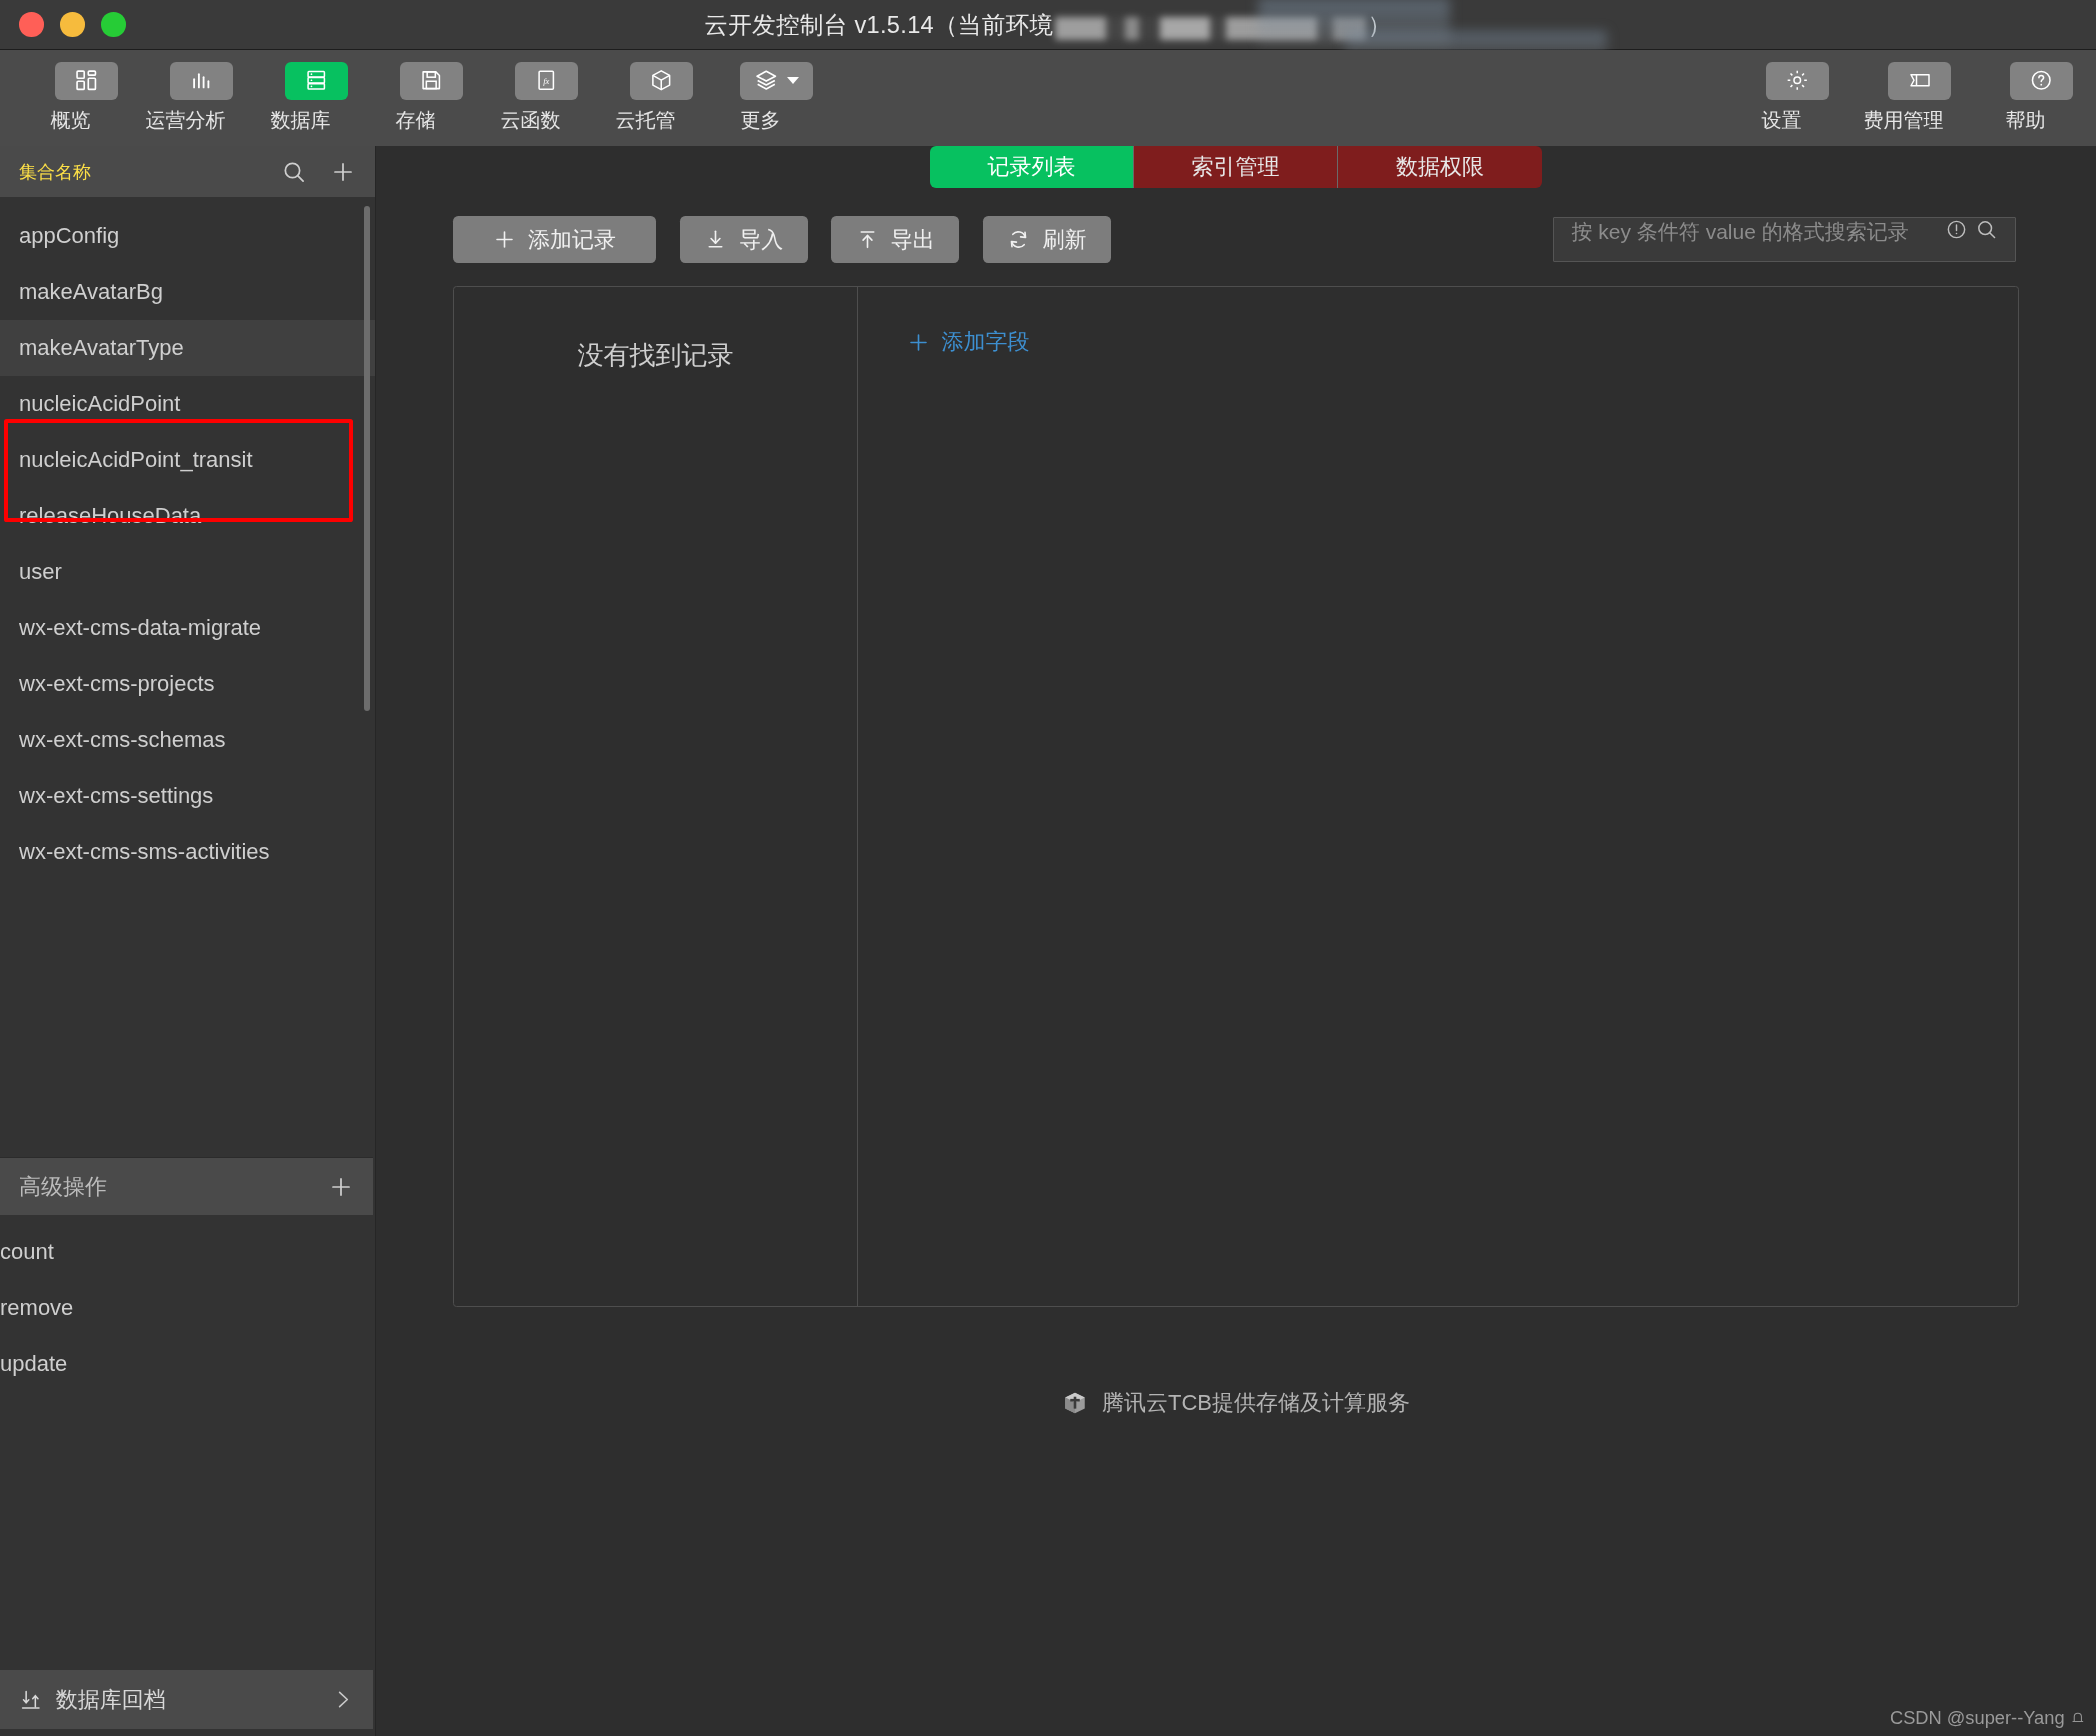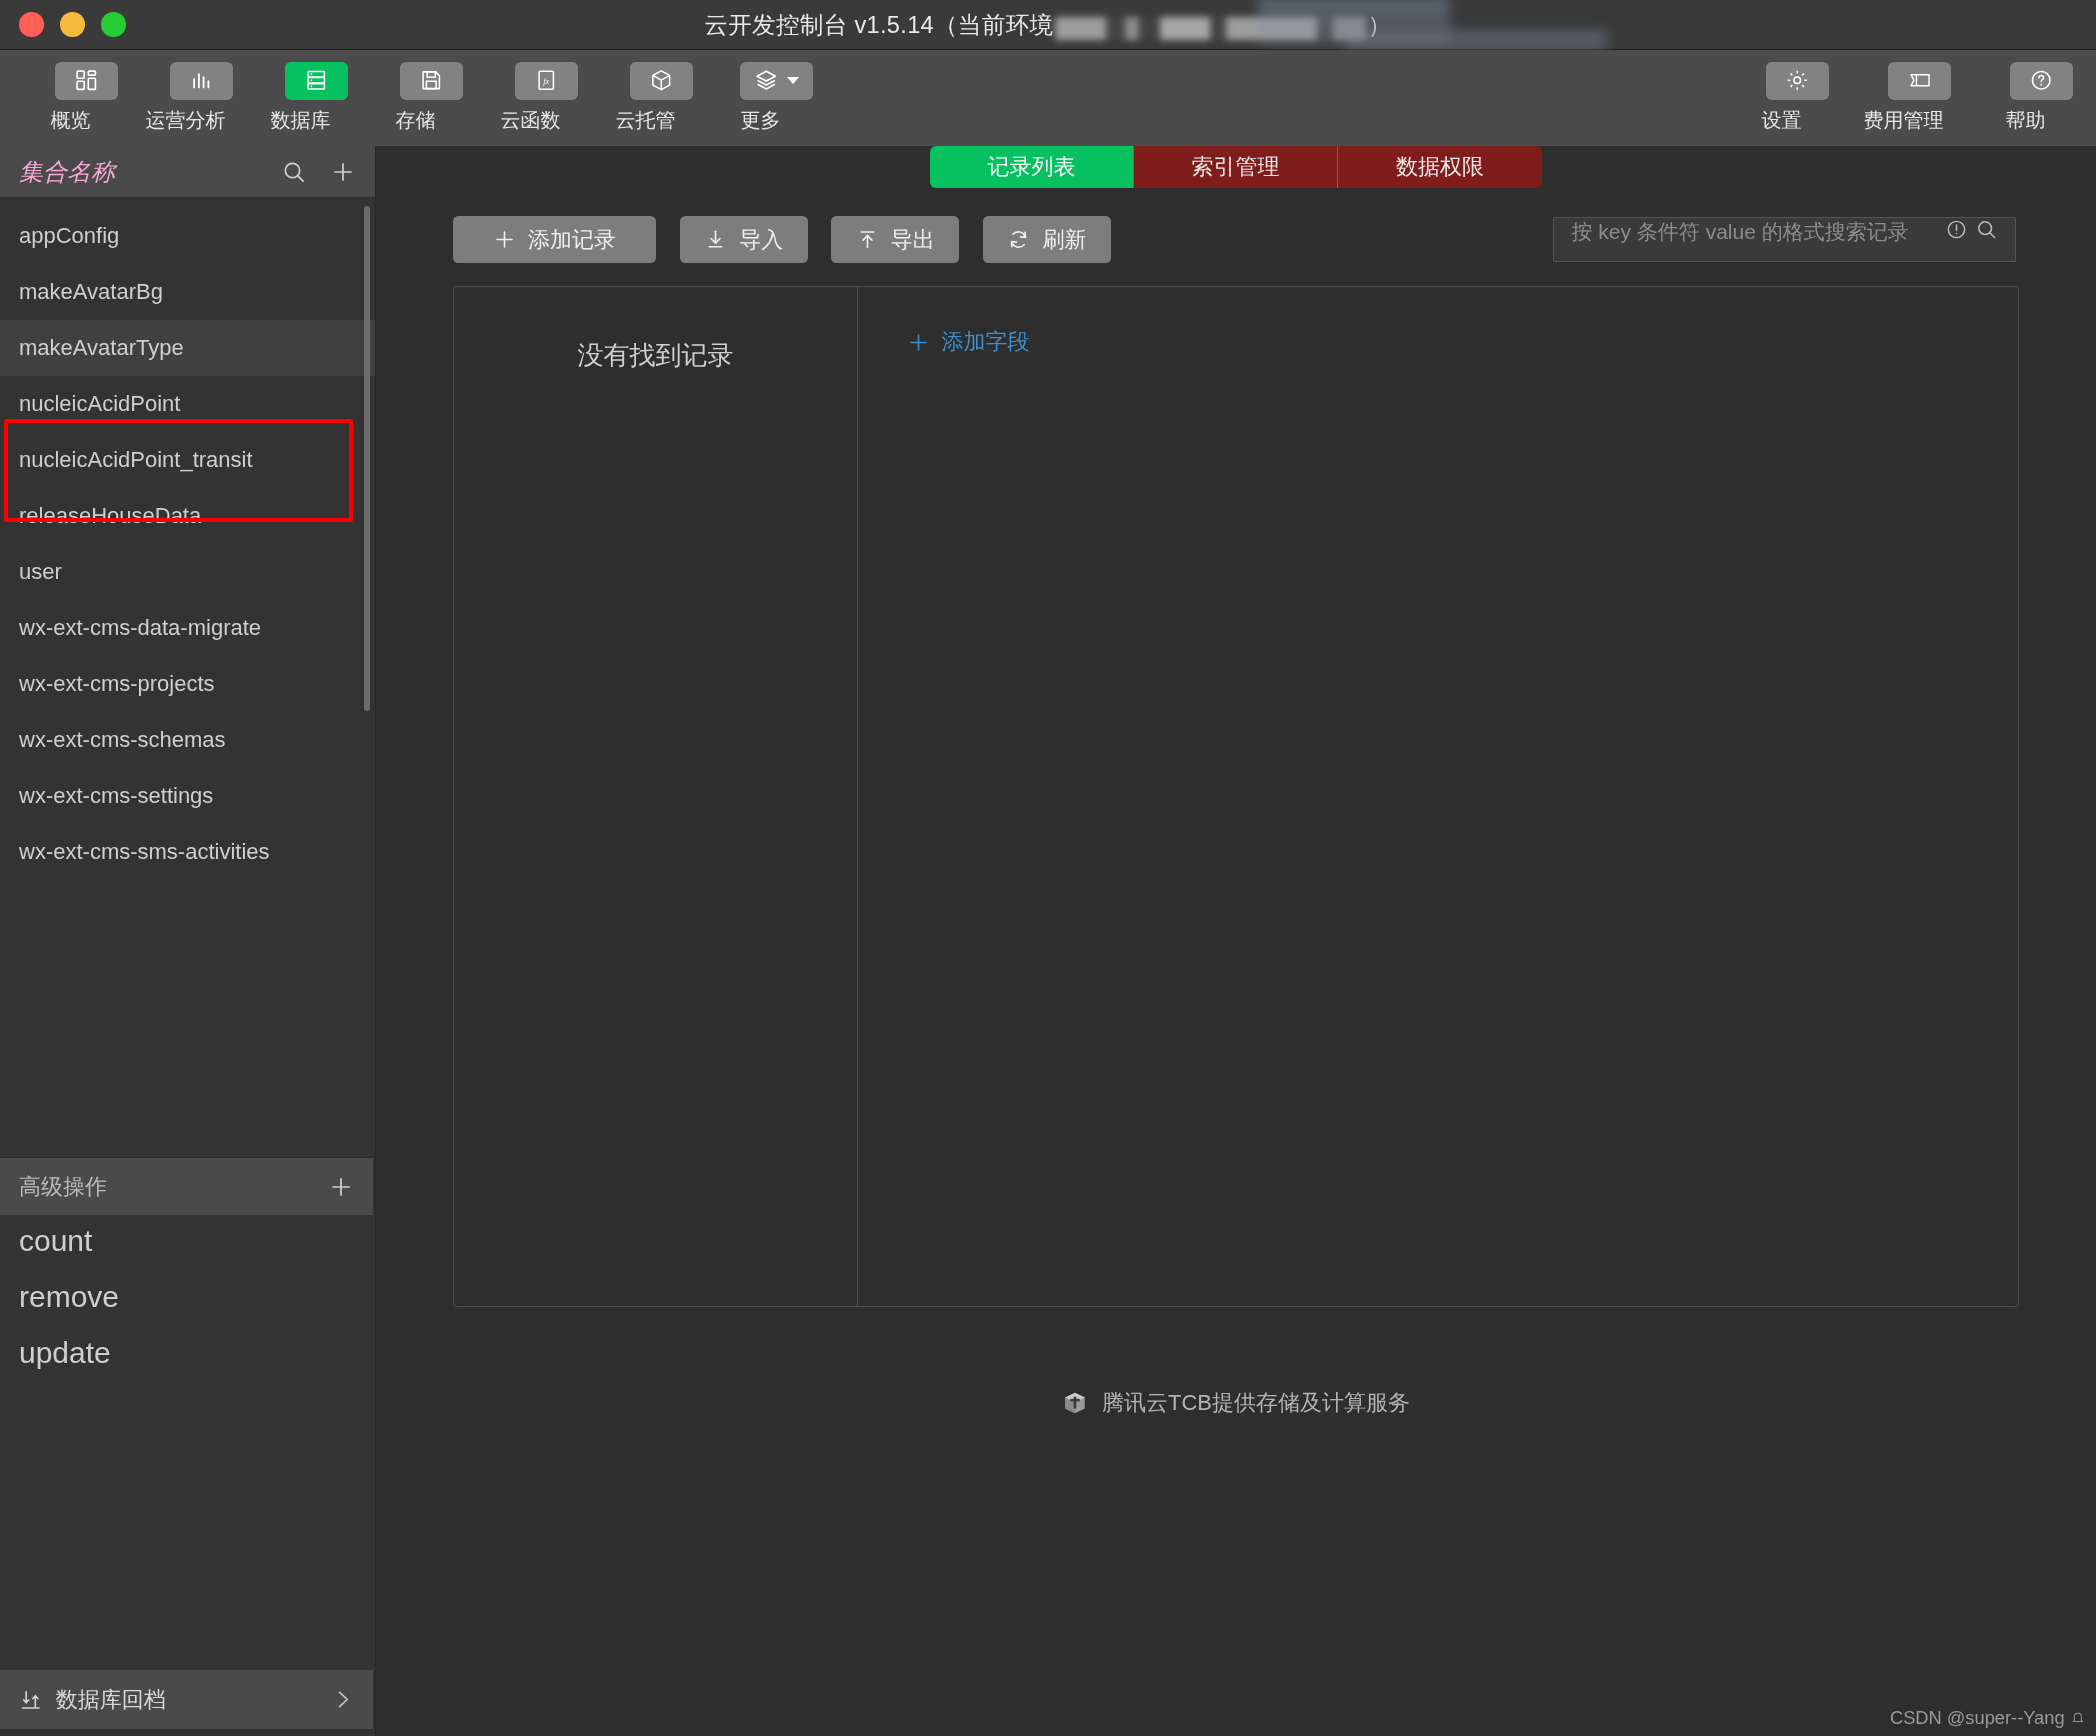--- a/index.html
+++ b/index.html
@@ -109,21 +109,21 @@
     position: relative;
     flex: 0 0 376px;
   }
   .side-head {
     height: 51px;
     background: #4a4a4a;
     display: flex; align-items: center;
     padding: 0 19px;
     flex: 0 0 51px;
   }
-  .side-head-title { font-size: 24px; color: #f9a8d4; font-style: italic; }
+  .side-head-title { font-size: 18px; color: #fde047; }
   .side-head-actions { margin-left: auto; display: flex; align-items: center; gap: 23px; }
   .ico-btn { color: #cfcfcf; display: flex; align-items: center; justify-content: center; }
 
   .coll-scroll {
     flex: 1 1 auto;
     overflow: hidden;
     position: relative;
     background: #333333;
   }
   .coll-list { padding-top: 10.5px; }
@@ -146,22 +146,22 @@
     background: #4a4a4a;
     display: flex; align-items: center;
     padding: 0 19px;
     border-top: 0.9px solid #2b2b2b;
     flex: 0 0 58px;
     margin-right: 1.7px;
   }
   .adv-head-title { font-size: 22px; color: #bcbcbc; }
   .adv-list { background: #333; padding-top: 8.7px; flex: 1 1 auto; }
   .adv-item {
-    height: 56px; display: flex; align-items: flex-start;
-    padding-left: 19px; font-size: 30px; color: #cfcfcf;
+    height: 56px; display: flex; align-items: center;
+    font-size: 22px; color: #cfcfcf;
   }
   .side-foot {
     height: 59px; margin: 0 1.7px 7px 0;
     background: #4a4a4a;
     display: flex; align-items: center;
     padding: 0 19px;
     flex: 0 0 59px;
   }
   .side-foot-label { font-size: 22px; color: #d8d8d8; margin-left: 12.2px; }
   .side-foot-caret { margin-left: auto; color: #c9c9c9; }

